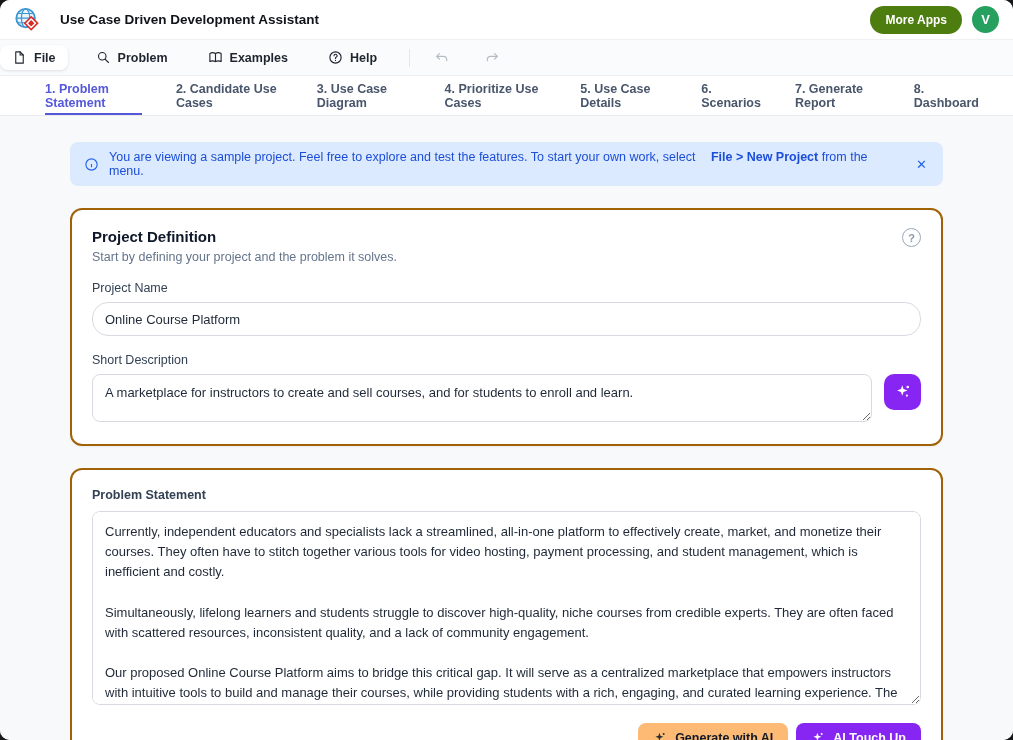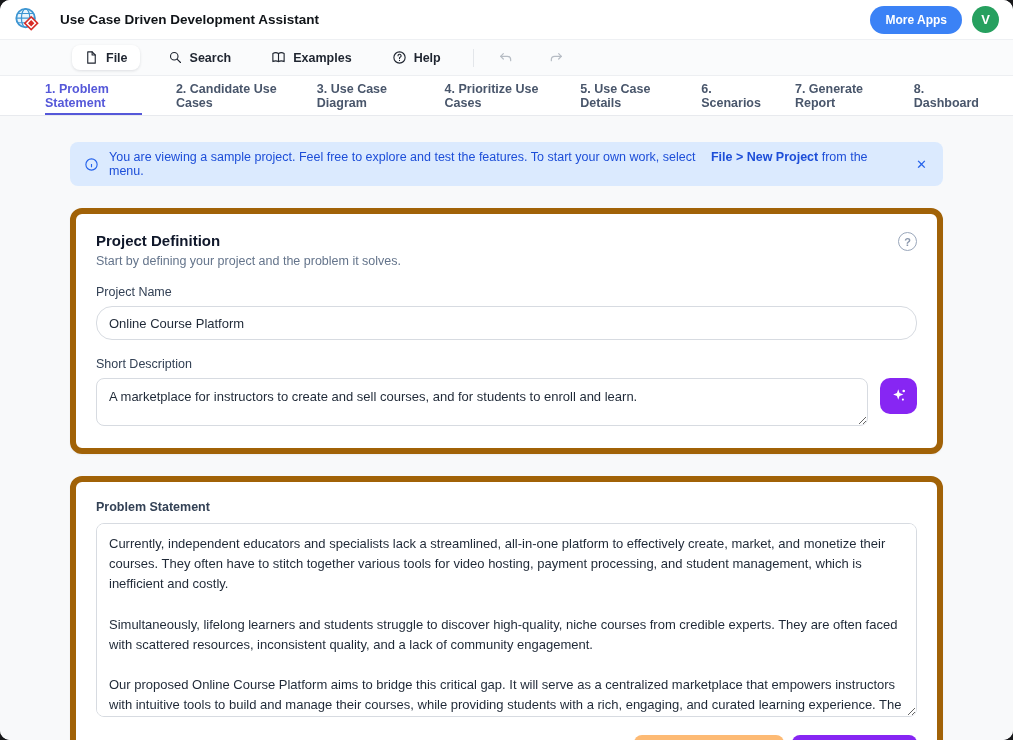--- a/index.html
+++ b/index.html
@@ -19,34 +19,34 @@
   .app-header {
     height:40px; background:#ffffff; border-bottom:1px solid #eef0f3;
     display:flex; align-items:center; padding:0 14px; gap:20px; flex:0 0 auto;
   }
   .logo { width:26px; height:26px; flex:0 0 auto; }
   .header-titles { line-height:1.15; }
   .app-title { font-size:13.5px; font-weight:700; color:#101418; }
   .app-subtitle { font-size:10.5px; color:#707a86; margin-top:2px; }
   .header-right { margin-left:auto; display:flex; align-items:center; gap:10px; }
   .more-apps-btn {
-    background:#3b82f6; color:#fff; border:none; cursor:pointer;
+    background:#4d7c0f; color:#fff; border:none; cursor:pointer;
     font-size:12px; font-weight:700; padding:7px 15px; border-radius:999px;
     font-family:inherit;
   }
   .avatar {
     width:27px; height:27px; border-radius:50%; background:#26a05f; color:#fff;
     display:flex; align-items:center; justify-content:center;
     font-size:13px; font-weight:700; cursor:pointer;
   }
 
   
   .toolbar {
     height:36px; background:#fafbfc; border-bottom:1px solid #edeff2;
-    display:flex; align-items:center; padding-left:72px; flex:0 0 auto;
+    display:flex; align-items:center; flex:0 0 auto;
   }
   .toolbar-item {
     display:flex; align-items:center; gap:7px; padding:5px 12px; border-radius:8px;
     font-size:12.5px; font-weight:600; color:#1f2530; cursor:pointer; margin-right:16px;
   }
   .toolbar-item.raised { background:#ffffff; box-shadow:0 1px 3px rgba(16,24,40,.12); }
   .toolbar-item svg { width:15px; height:15px; stroke:#1f2530; fill:none; stroke-width:1.8; stroke-linecap:round; stroke-linejoin:round; }
   .toolbar-divider { width:1px; height:18px; background:#e3e6ea; margin:0 14px 0 4px; }
   .history-btn { padding:4px 10px; cursor:default; margin-right:14px; }
   .history-btn svg { width:16px; height:16px; stroke:#b6bcc4; fill:none; stroke-width:1.8; stroke-linecap:round; stroke-linejoin:round; }
@@ -69,21 +69,21 @@
   .banner {
     background:#dbeafe; border-radius:8px; padding:8px 14px;
     display:flex; align-items:center; gap:10px;
     color:#1d4ed8; font-size:12.5px; font-weight:500;
   }
   .banner svg { width:15px; height:15px; stroke:#2563eb; fill:none; stroke-width:1.8; flex:0 0 auto; }
   .banner b { font-weight:700;margin-left:12px; }
   .banner-close { margin-left:auto; color:#2563eb; font-weight:700; font-size:13px; cursor:pointer; padding:0 2px; }
 
   .card {
-    background:#ffffff; border:6px solid #a16207; border-radius:12px;
+    background:#ffffff; border:2px solid #a16207; border-radius:12px;
     box-shadow:0 1px 2px rgba(16,24,40,.05);
     padding:18px 20px 22px; margin-top:22px;
   }
   .card-head { display:flex; align-items:flex-start; }
   .card-title { font-size:15px; font-weight:700; color:#0f172a; }
   .card-subtitle { font-size:12.5px; color:#64748b; margin-top:5px; }
   .help-circle {
     margin-left:auto; width:19px; height:19px; border-radius:50%;
     border:1.5px solid #9aa7bb; color:#8a97ac; font-size:11px; font-weight:700;
     display:flex; align-items:center; justify-content:center; cursor:pointer;
@@ -156,21 +156,21 @@
         <path d="M6 3h7l5 5v13H6z"></path>
           <path d="M13 3v5h5"></path>
       </svg>
       <span>File</span>
     </div>
     <div class="toolbar-item">
       <svg viewBox="0 0 24 24">
         <circle cx="10" cy="10" r="6"></circle>
           <line x1="14.5" y1="14.5" x2="20" y2="20"></line>
       </svg>
-      <span>Search</span>
+      <span>Problem</span>
     </div>
     <div class="toolbar-item">
       <svg viewBox="0 0 24 24">
         <path d="M3 5.5c3-1.6 6-1.6 9 0 3-1.6 6-1.6 9 0v13c-3-1.6-6-1.6-9 0-3-1.6-6-1.6-9 0z"></path>
           <path d="M12 5.5v13"></path>
       </svg>
       <span>Examples</span>
     </div>
     <div class="toolbar-item">
       <svg viewBox="0 0 24 24">

